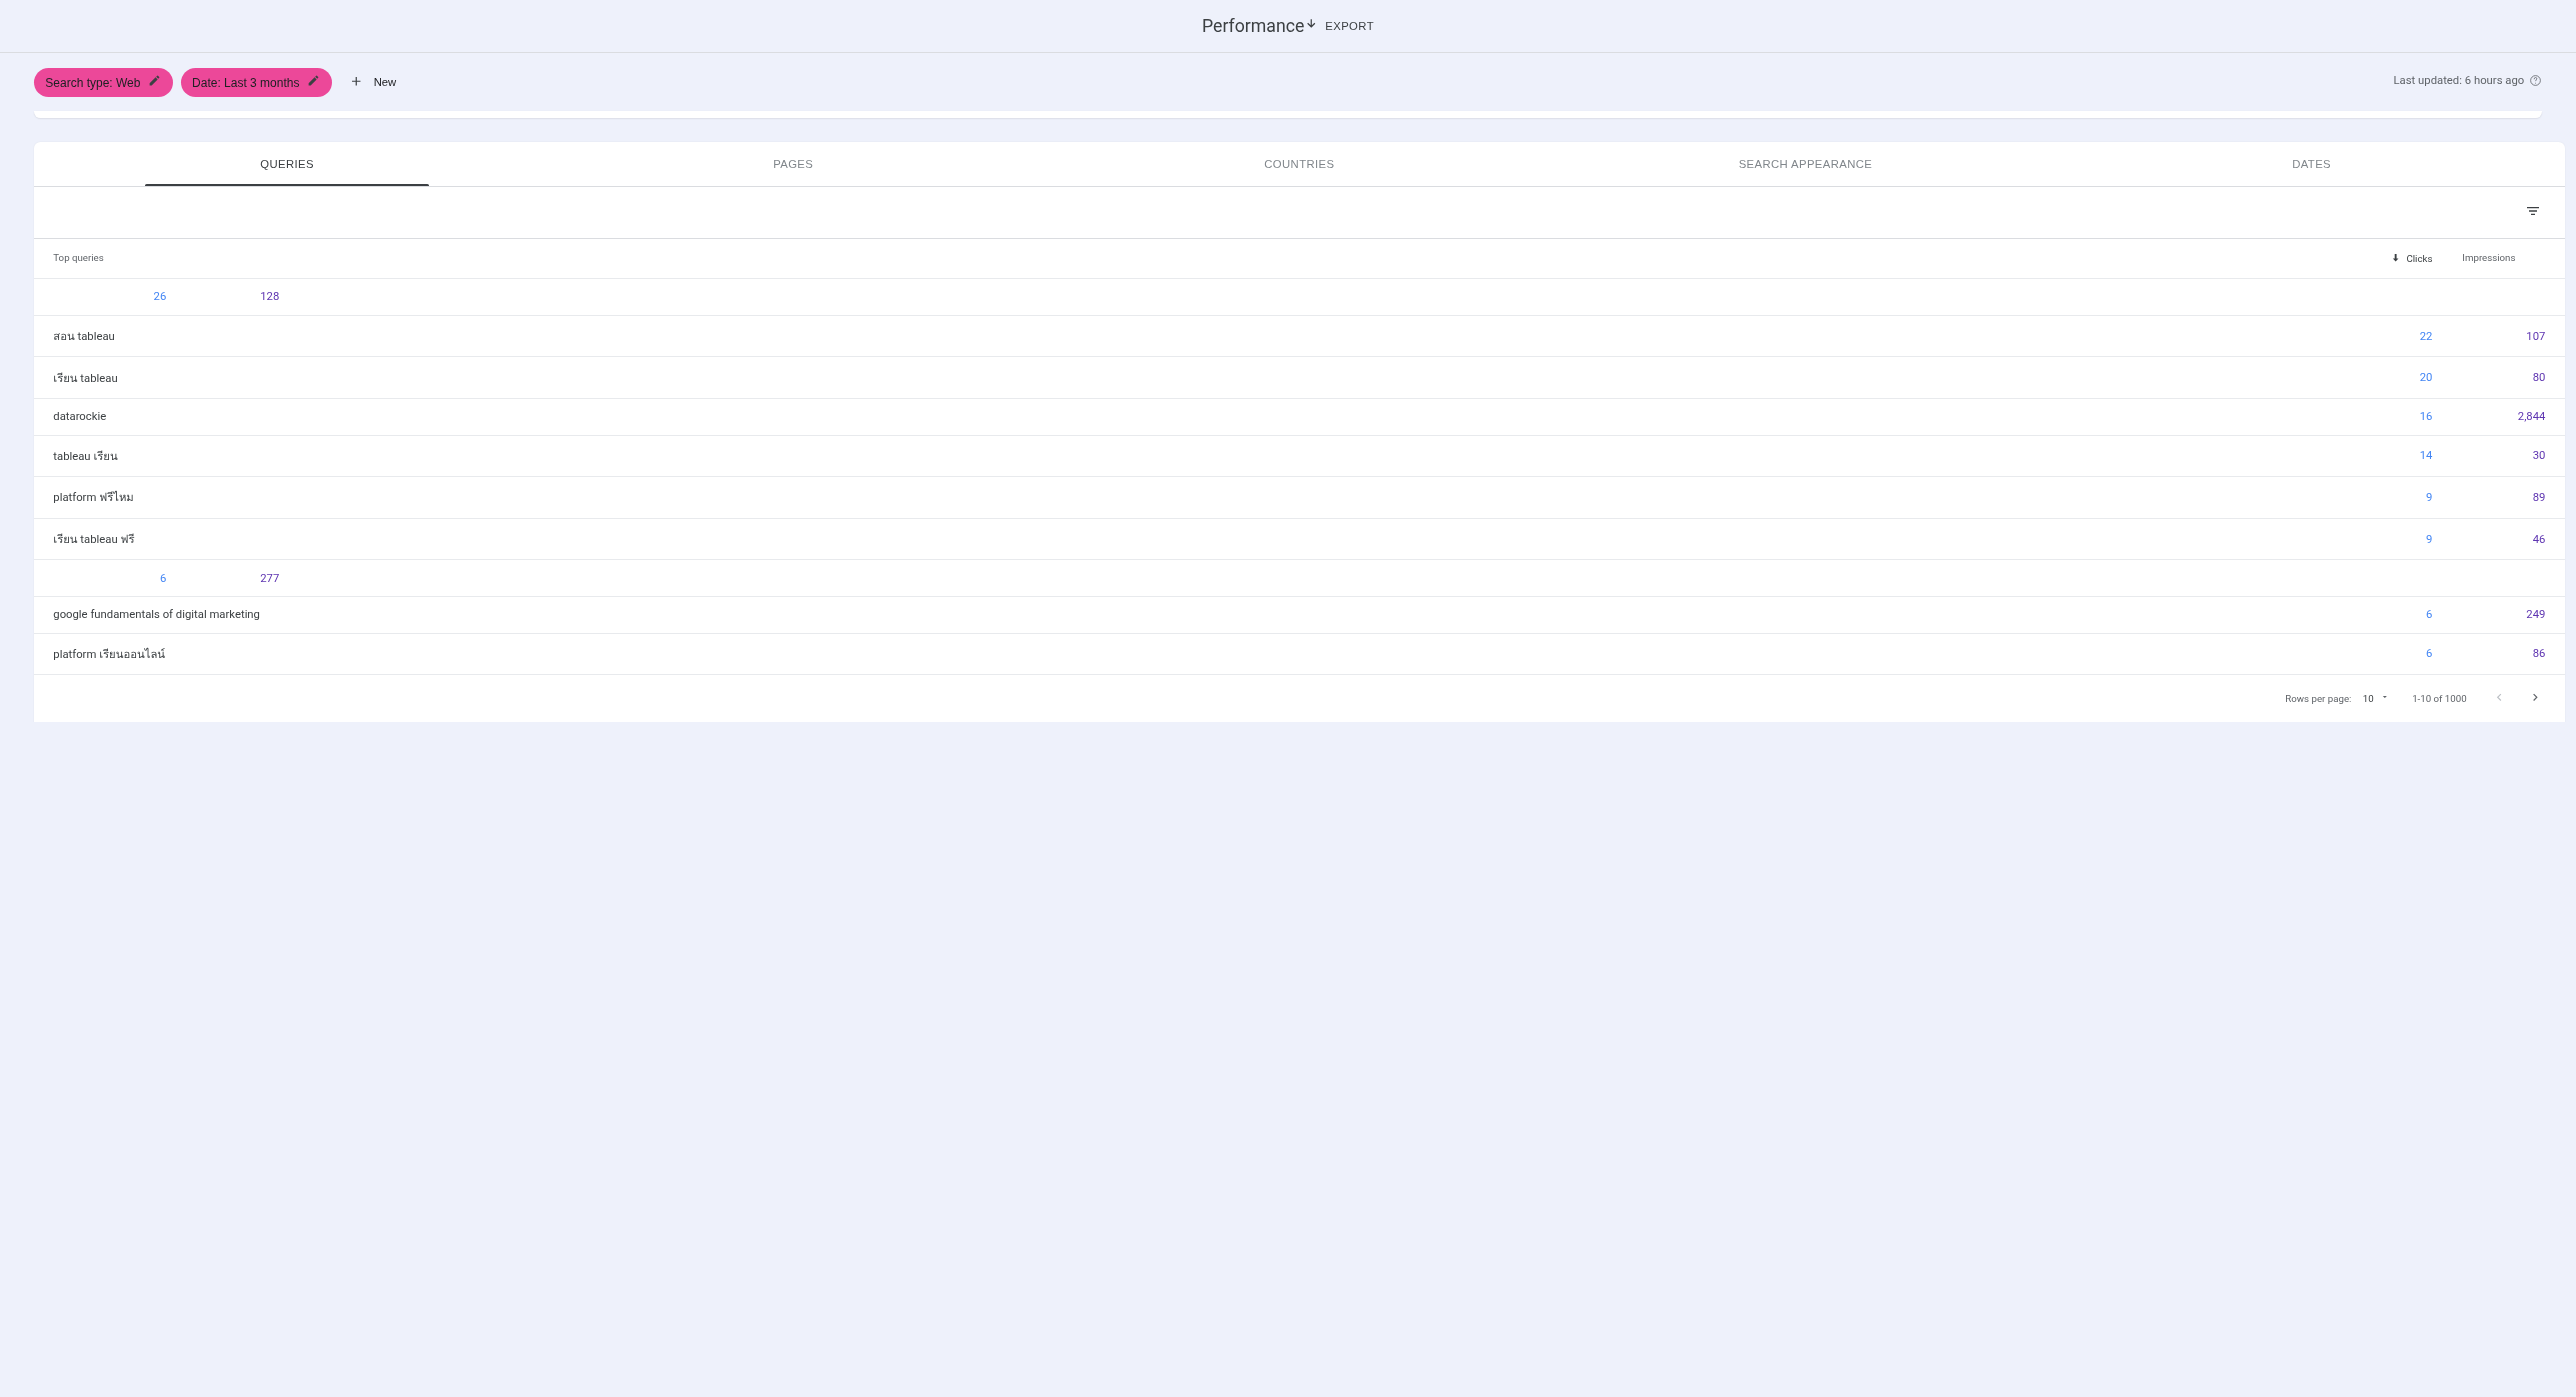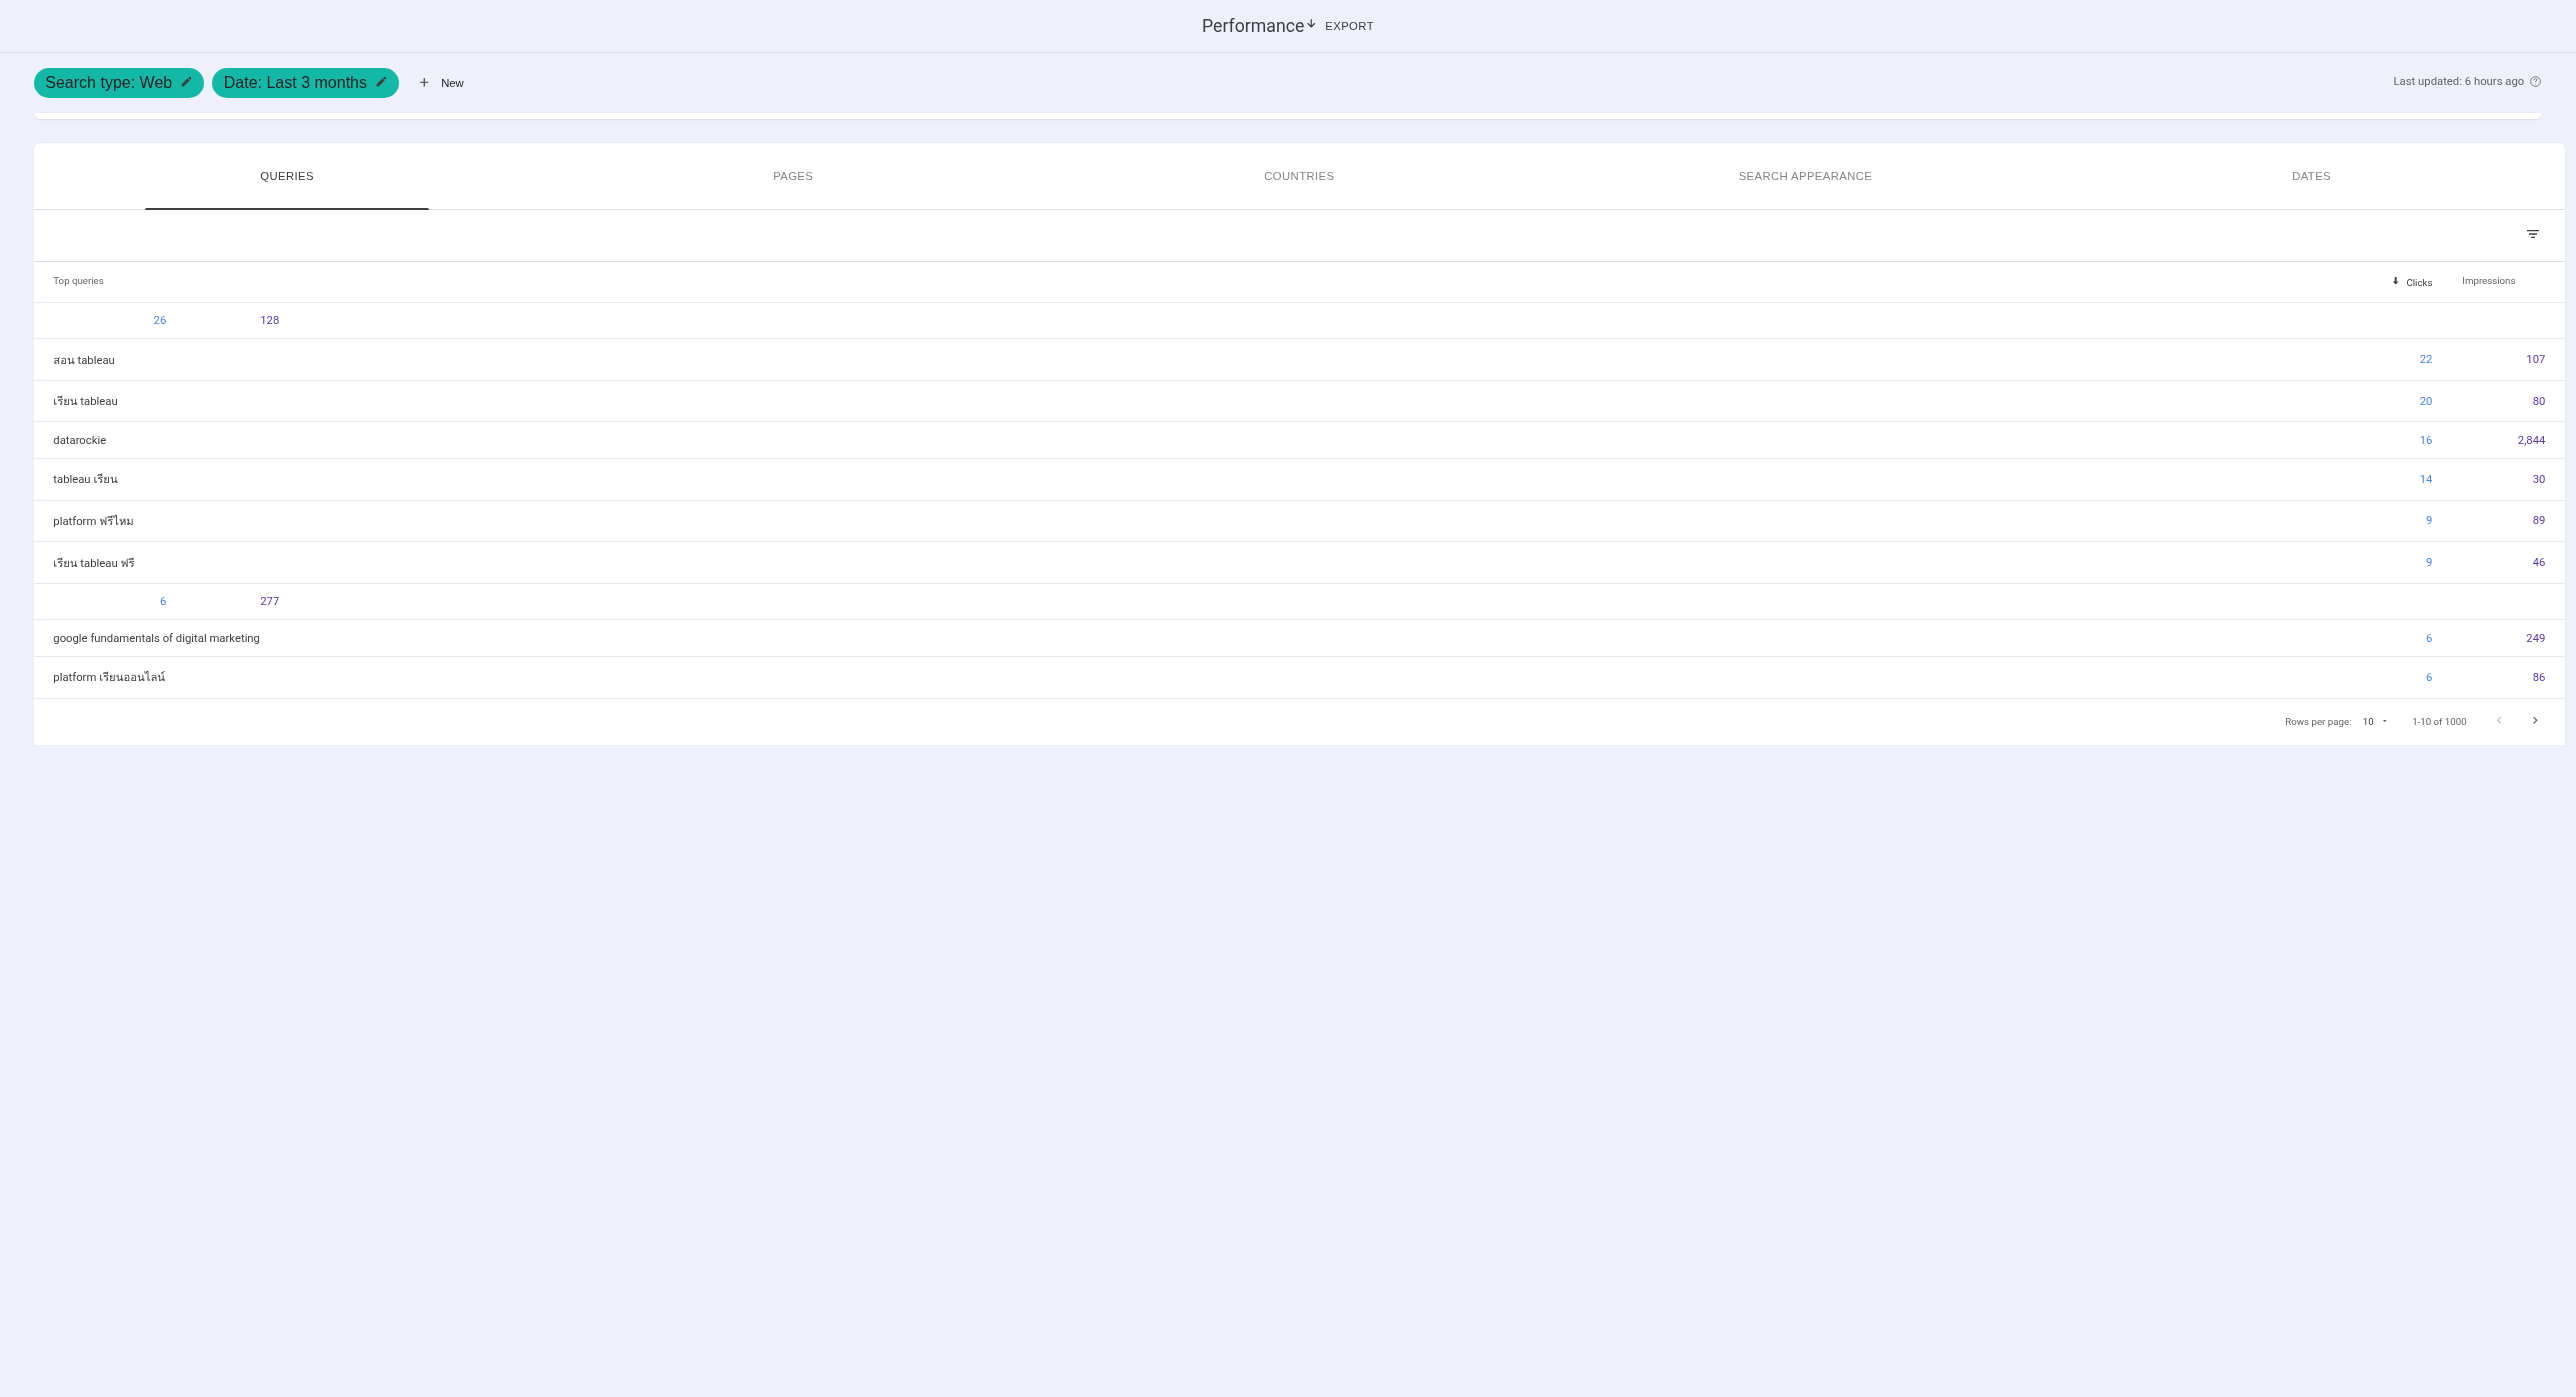--- a/index.html
+++ b/index.html
@@ -54,26 +54,26 @@
       align-items: center;
       padding: 14.5px 34px;
     }
     .filter-chips {
       display: flex;
       align-items: center;
       gap: 8px;
     }
     .chip {
       display: flex;
-      align-items: center;
+      align-items: flex-end;
       gap: 8px;
-      background: #14b8a6;
+      background: #ec4899;
       border-radius: 16px;
       padding: 6.4px 11.3px;
-      font-size: 16px;
+      font-size: 12px;
       color: #202124;
       cursor: pointer;
       border: none;
     }
     .chip svg {
       width: 13px;
       height: 13px;
     }
     .new-btn {
       display: flex;
@@ -114,21 +114,21 @@
       border-radius: 6.4px 6.4px 0 0;
       box-shadow: 0 0.8px 1.6px rgba(0,0,0,0.08);
     }
     .tabs {
       display: flex;
       border-bottom: 0.8px solid #dadce0;
     }
     .tab {
       flex: 1;
       text-align: center;
-      padding: 27px 0;
+      padding: 16px 0;
       font-size: 11.3px;
       font-weight: 500;
       color: #80868b;
       letter-spacing: 0.4px;
       cursor: pointer;
       background: none;
       border: none;
       position: relative;
     }
     .tab.active {

